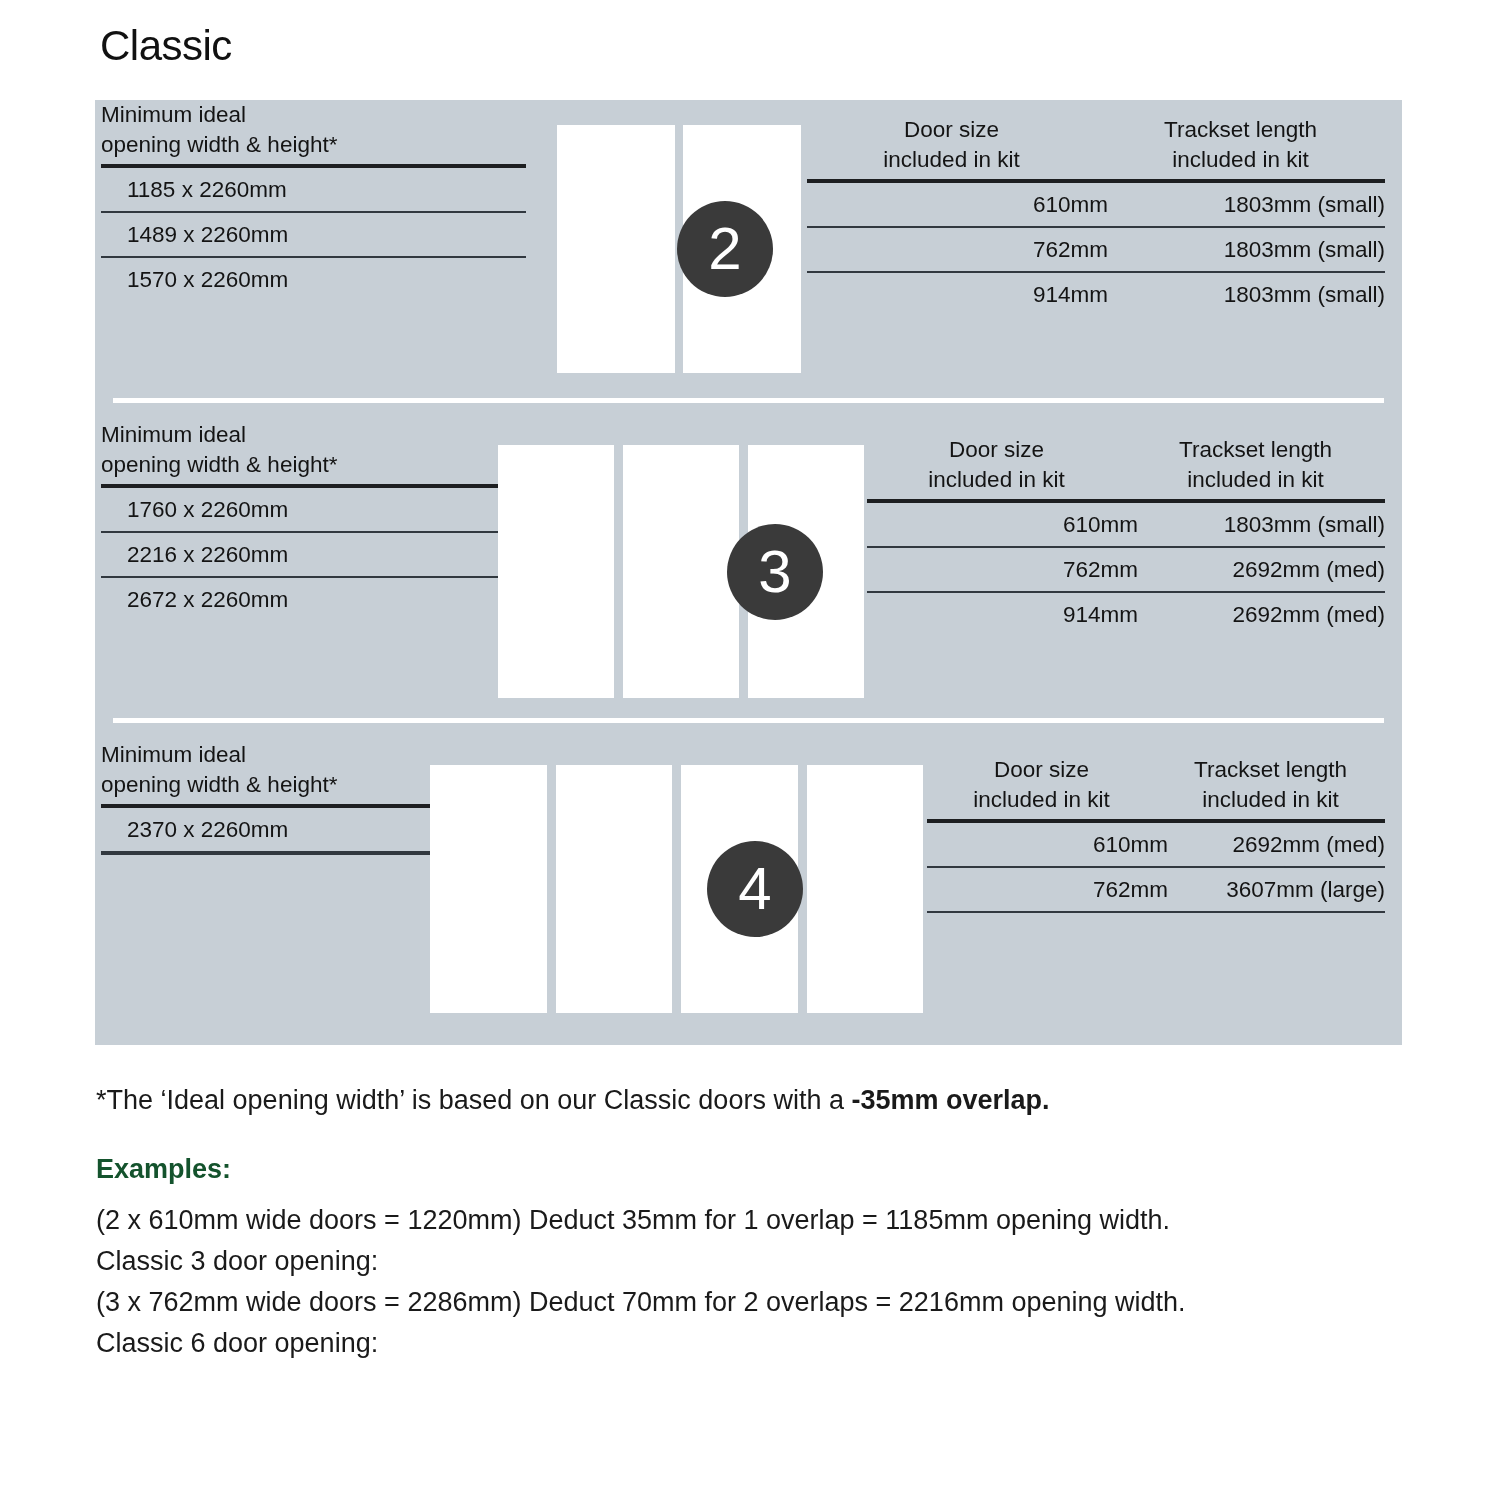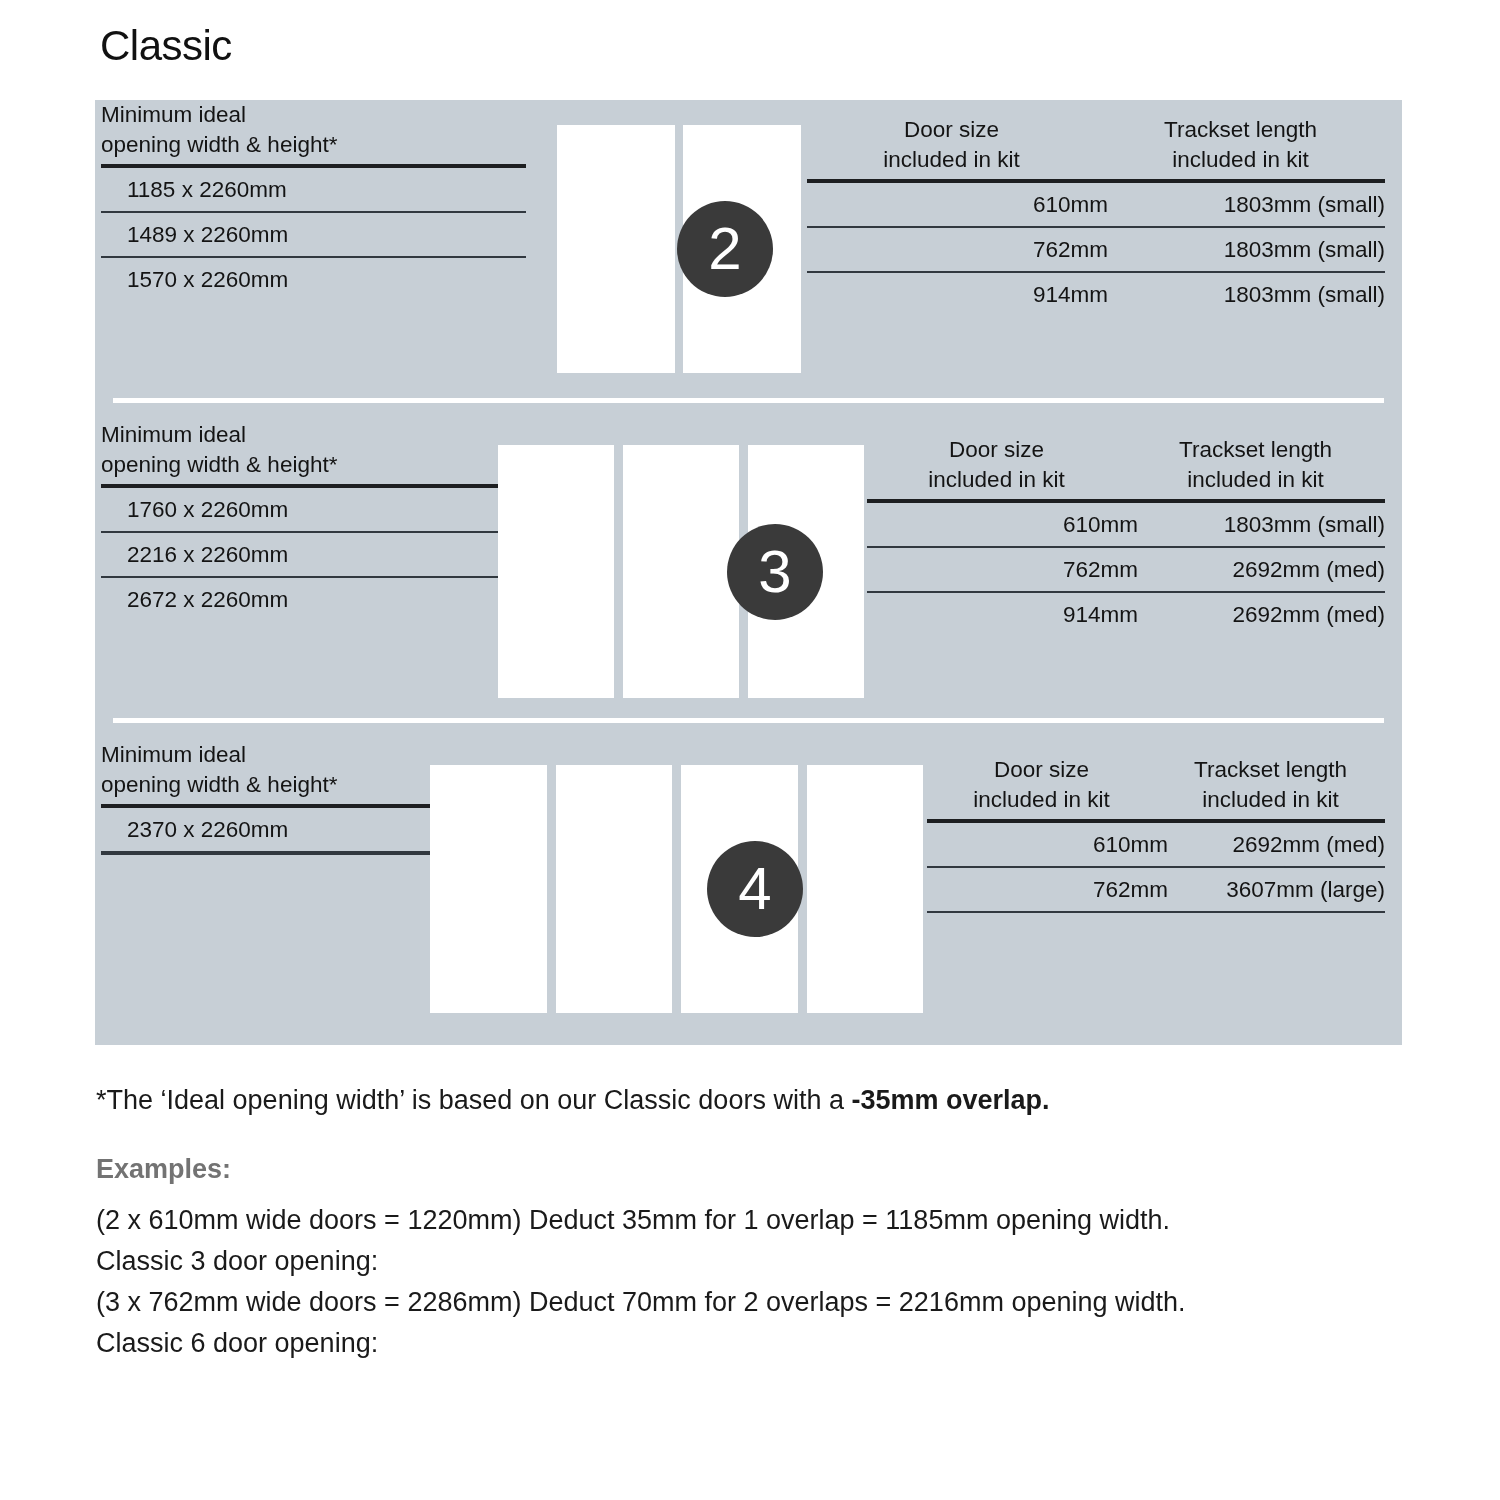--- a/index.html
+++ b/index.html
@@ -183,21 +183,21 @@
     white-space: nowrap;
   }
   .footnote b { font-weight: 700; }
 
   .examples-title {
     position: absolute;
     left: 96px;
     top: 1154px;
     font-size: 27px;
     font-weight: 700;
-    color: #737373;
+    color: #14532d;
   }
 
   .example-lines {
     position: absolute;
     left: 96px;
     top: 1200px;
     font-size: 27px;
     line-height: 41px;
     color: #1a1a1a;
     white-space: nowrap;

